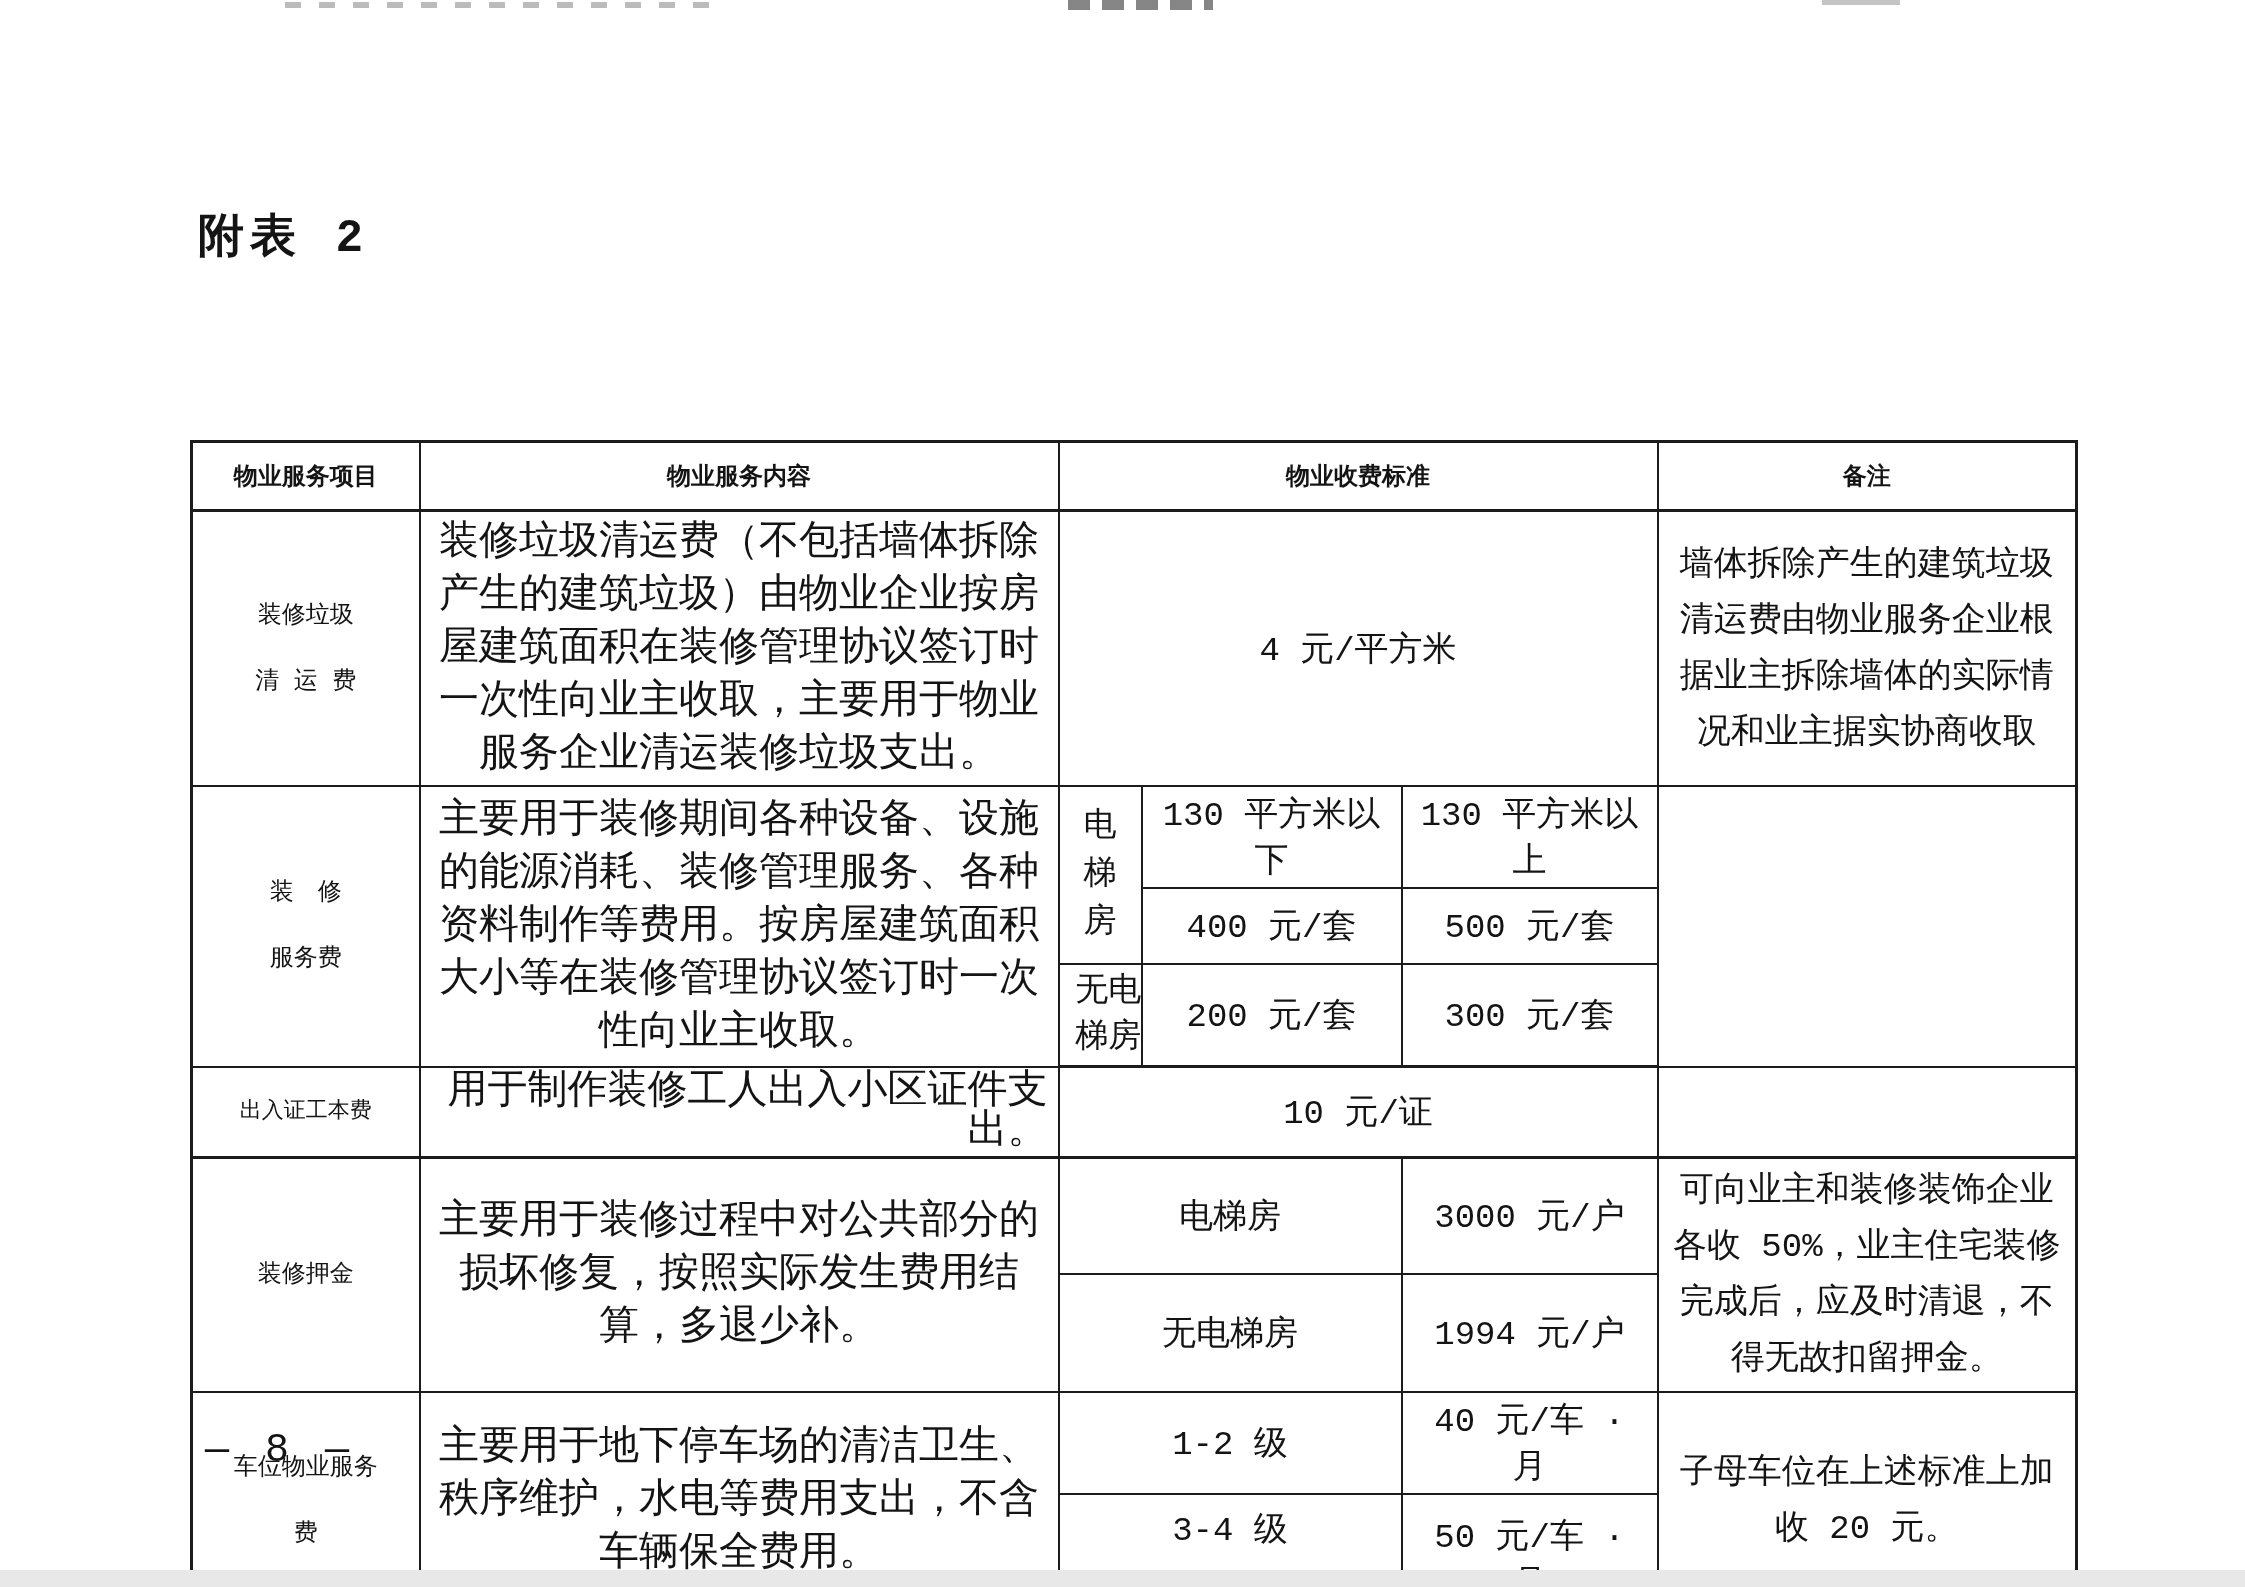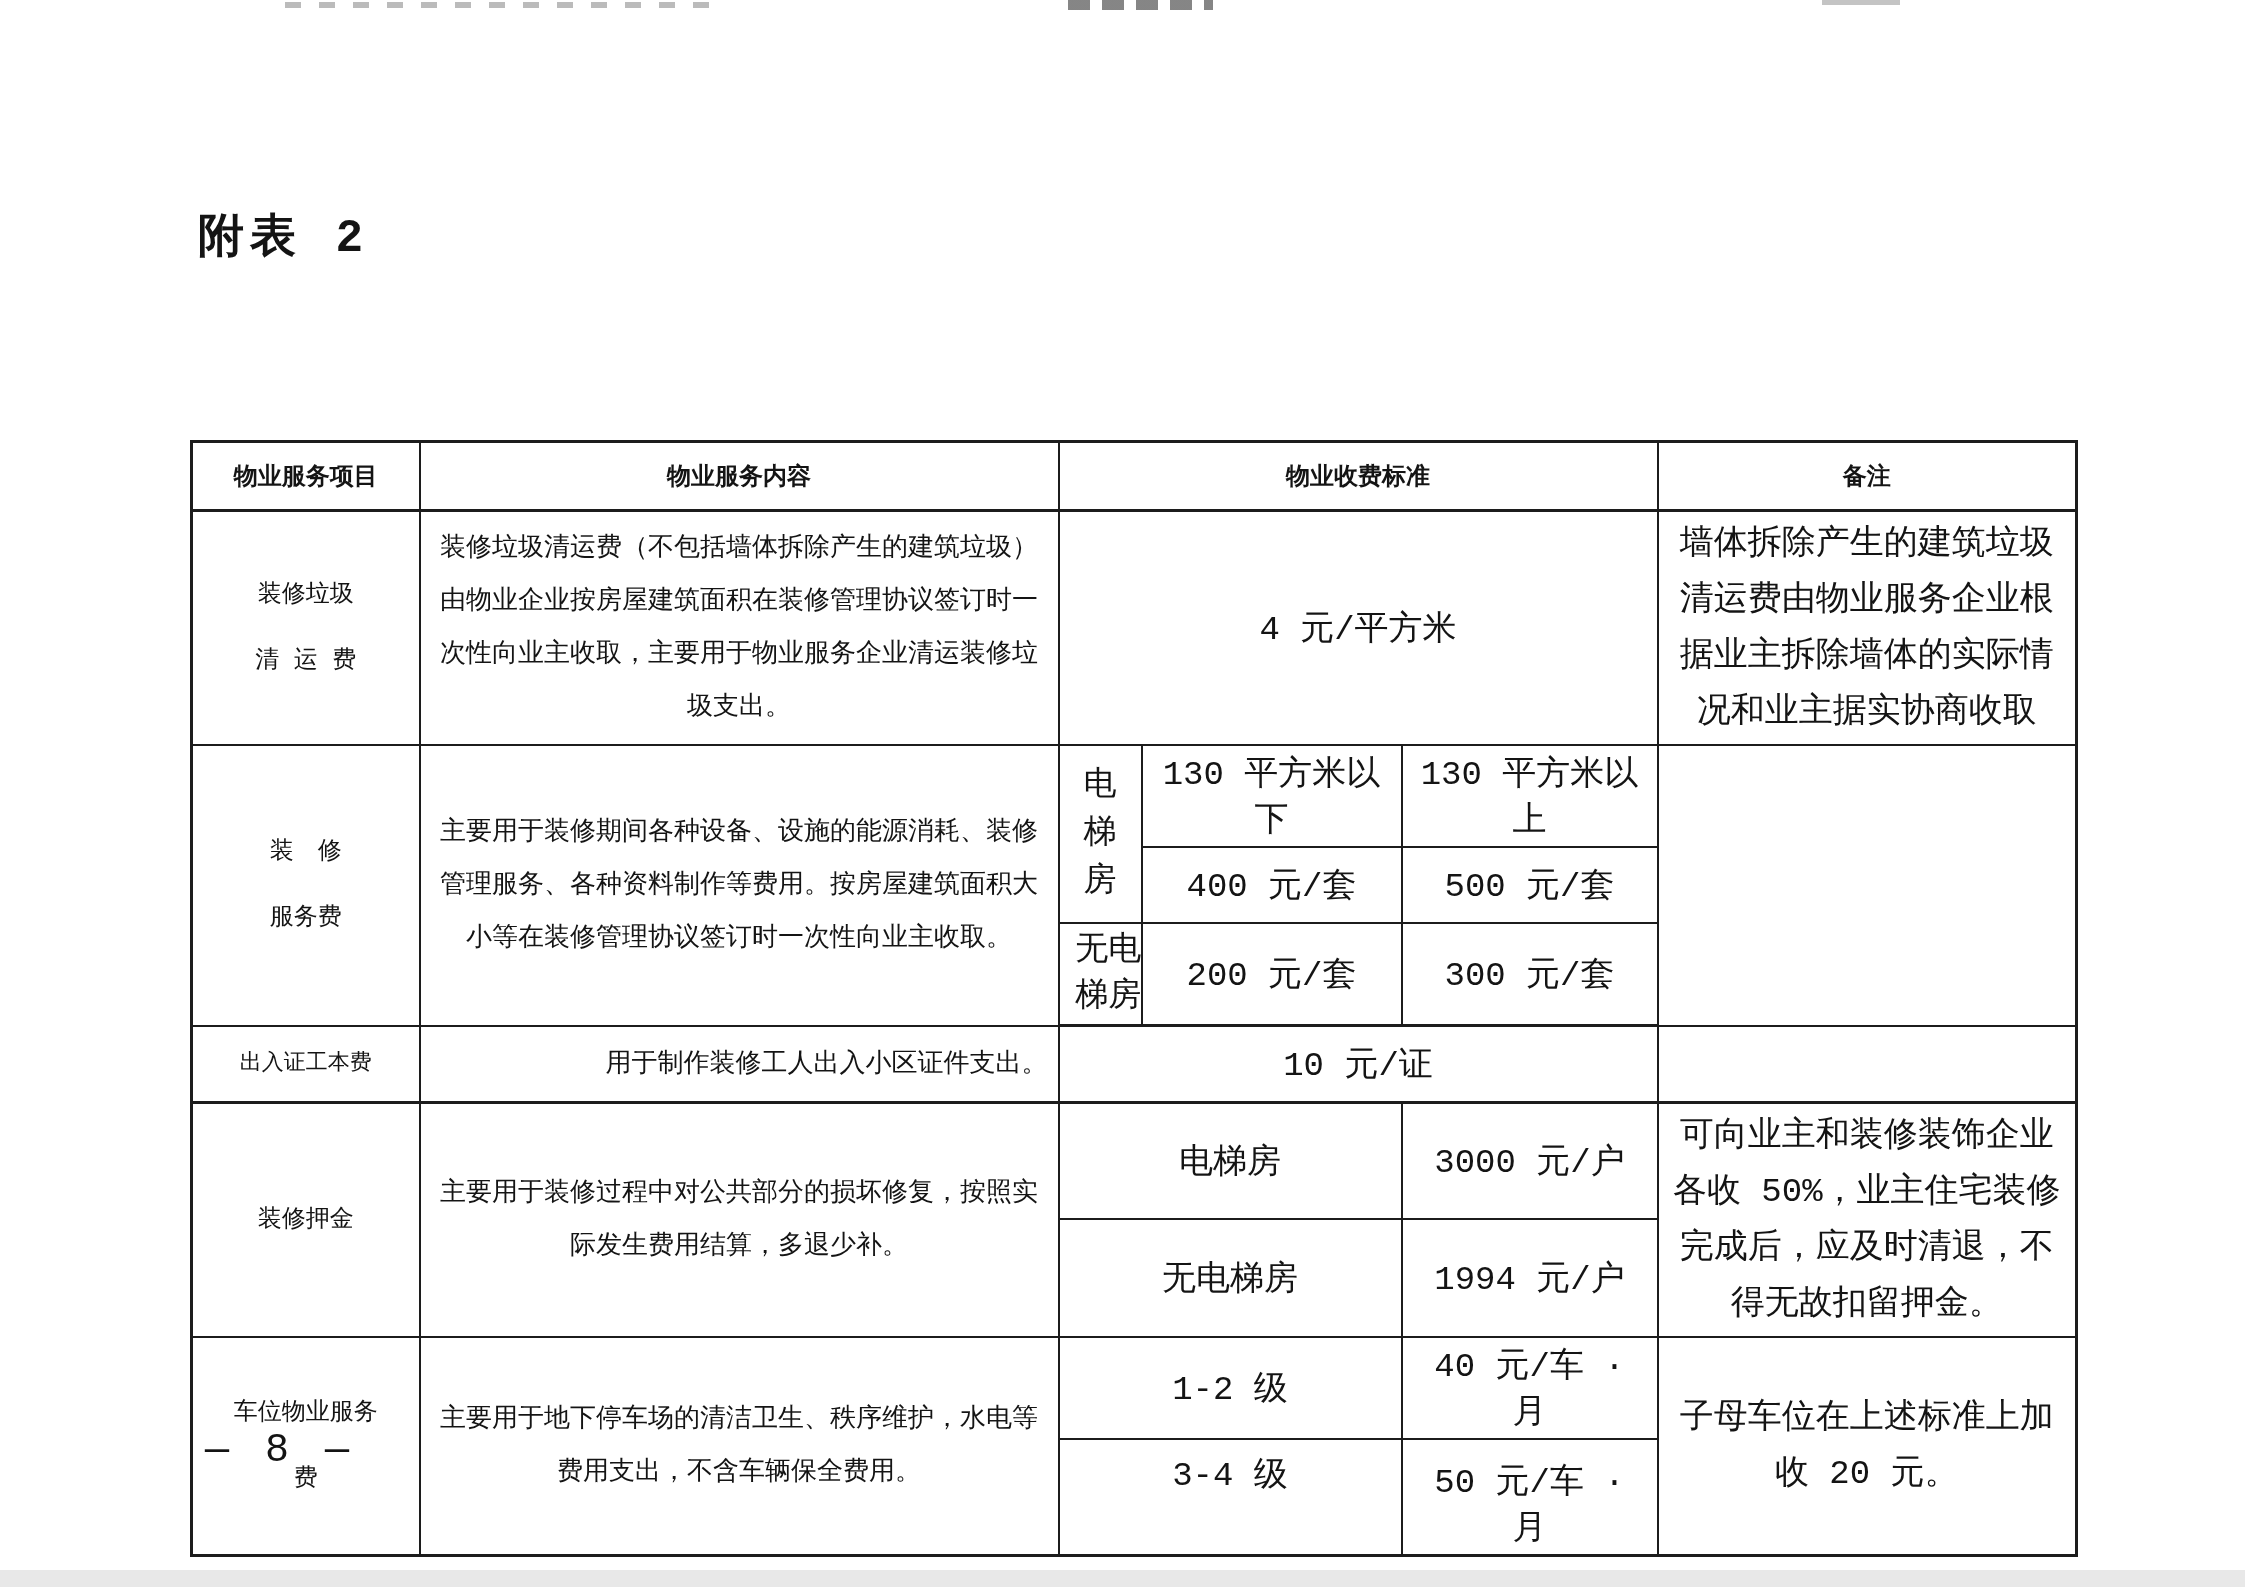--- a/index.html
+++ b/index.html
@@ -33,21 +33,21 @@
   }
   .fee-table tr.header-row th {
     font-size:24px; font-weight:600; height:58px;
     border-bottom-width:3px;
   }
   .item-cell { font-size:24px; line-height:66px; }
   .item-cell .line { white-space:pre; }
   .content-cell {
     text-align:justify;
     padding:8px 20px 8px 22px;
-    font-size:26px; line-height:53px;
+    font-size:40px; line-height:53px;
   }
   .content-cell.single { text-align:right; line-height:40px; }
   .remark-cell {
     text-align:justify;
     padding:8px 16px 8px 18px;
     font-size:34px; line-height:56px;
   }
   .fee-cell { font-size:34px; }
   .vlabel-cell { padding:4px 2px; }
   .vlabel-cell .stack {

